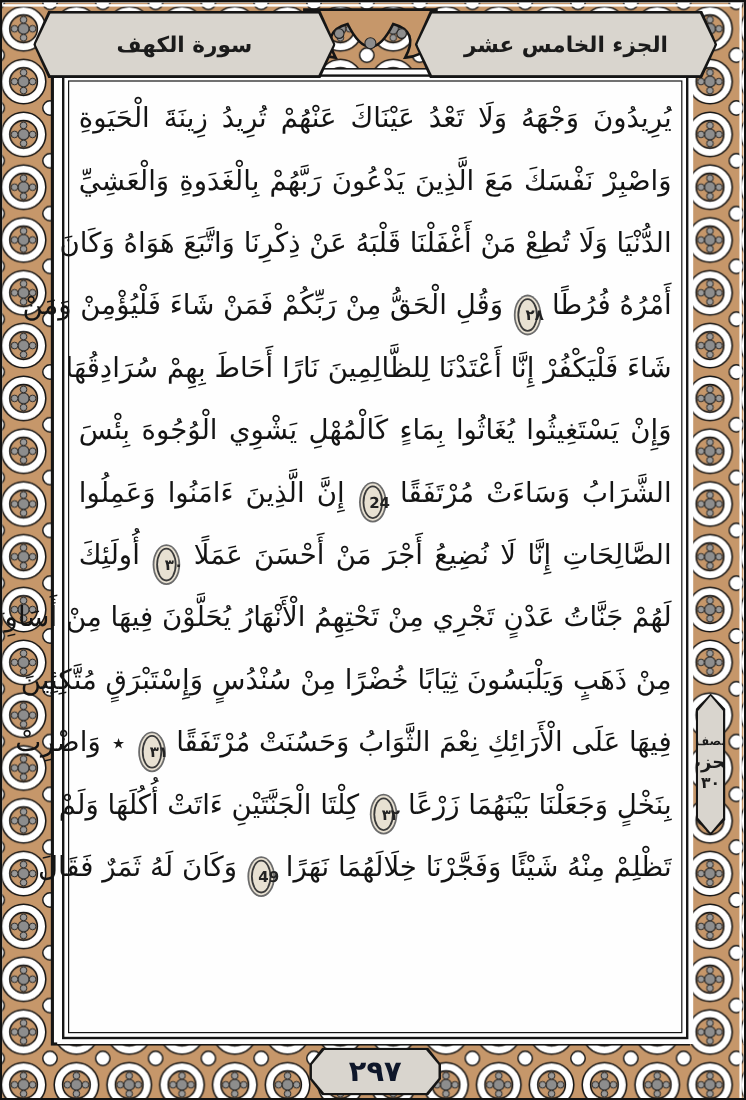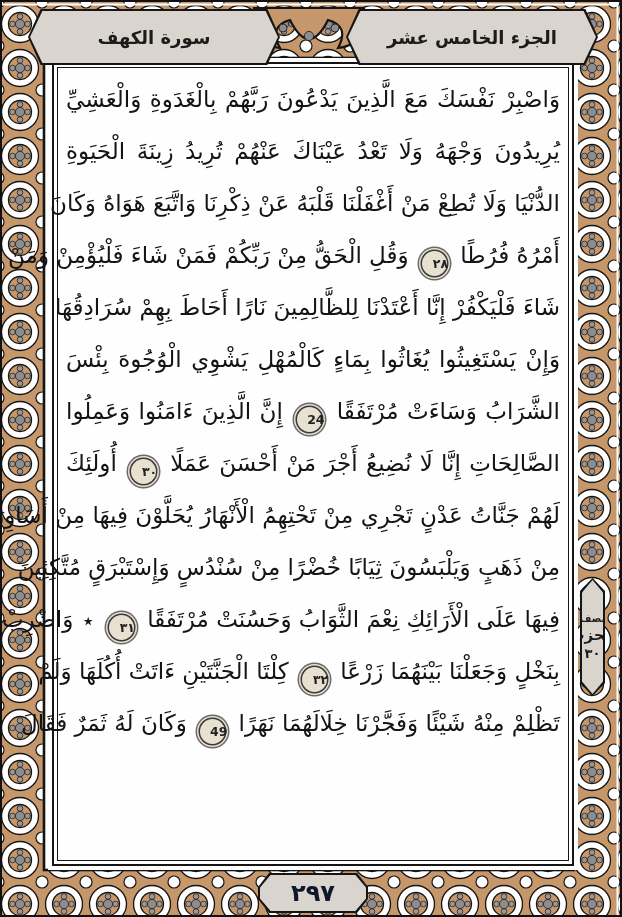--- a/index.html
+++ b/index.html
@@ -30,21 +30,21 @@
     direction:rtl;color:var(--ink);
   }
   .qline{
     height:52px;line-height:52px;font-size:23px;
     text-align:justify;text-align-last:justify;
     white-space:nowrap;overflow:visible;
     font-family:"DejaVu Sans",sans-serif;
   }
   .ayah-marker{
     display:inline-flex;align-items:center;justify-content:center;
-    width:25px;height:25px;border-radius:50%;
+    width:14px;height:25px;border-radius:50%;
     background:var(--ayah-marker-bg);
     box-shadow:0 0 0 1.5px #3a3a3a,0 0 0 3px var(--ayah-marker-bg),0 0 0 4.5px #6b6b6b;
     font-size:12.5px;line-height:25px;color:#222;
     margin:0 6px;vertical-align:-5px;font-weight:bold;padding-left:12px;
   }
   .rub-star{font-size:20px;color:#1a1a1a;margin:0 2px;}
 
   
   .cartouche{position:absolute;top:7px;height:56px;z-index:2;}
   .cartouche .shell{
@@ -131,22 +131,22 @@
 
     <rect x="46" y="56" width="530" height="812" fill="none" stroke="#151515" stroke-width="2.6"></rect>
 
     <rect x="2.5" y="2.5" width="617" height="912" fill="none" stroke="#ffffff" stroke-width="2"></rect>
   </svg>
 
   <div class="inner-area">
     <div class="frame-outer"></div>
     <div class="frame-inner"></div>
     <div class="text-block">
+        <div class="qline"><span>يُرِيدُونَ وَجْهَهُ وَلَا تَعْدُ عَيْنَاكَ عَنْهُمْ تُرِيدُ زِينَةَ الْحَيَوةِ</span></div>
         <div class="qline"><span>وَاصْبِرْ نَفْسَكَ مَعَ الَّذِينَ يَدْعُونَ رَبَّهُمْ بِالْغَدَوةِ وَالْعَشِيِّ</span></div>
-        <div class="qline"><span>يُرِيدُونَ وَجْهَهُ وَلَا تَعْدُ عَيْنَاكَ عَنْهُمْ تُرِيدُ زِينَةَ الْحَيَوةِ</span></div>
         <div class="qline"><span>الدُّنْيَا وَلَا تُطِعْ مَنْ أَغْفَلْنَا قَلْبَهُ عَنْ ذِكْرِنَا وَاتَّبَعَ هَوَاهُ وَكَانَ</span></div>
         <div class="qline"><span>أَمْرُهُ فُرُطًا </span><span class="ayah-marker">٢٨</span><span> وَقُلِ الْحَقُّ مِنْ رَبِّكُمْ فَمَنْ شَاءَ فَلْيُؤْمِنْ وَمَنْ</span></div>
         <div class="qline"><span>شَاءَ فَلْيَكْفُرْ إِنَّا أَعْتَدْنَا لِلظَّالِمِينَ نَارًا أَحَاطَ بِهِمْ سُرَادِقُهَا</span></div>
         <div class="qline"><span>وَإِنْ يَسْتَغِيثُوا يُغَاثُوا بِمَاءٍ كَالْمُهْلِ يَشْوِي الْوُجُوهَ بِئْسَ</span></div>
         <div class="qline"><span>الشَّرَابُ وَسَاءَتْ مُرْتَفَقًا </span><span class="ayah-marker">24</span><span> إِنَّ الَّذِينَ ءَامَنُوا وَعَمِلُوا</span></div>
         <div class="qline"><span>الصَّالِحَاتِ إِنَّا لَا نُضِيعُ أَجْرَ مَنْ أَحْسَنَ عَمَلًا </span><span class="ayah-marker">٣٠</span><span> أُولَئِكَ</span></div>
         <div class="qline"><span>لَهُمْ جَنَّاتُ عَدْنٍ تَجْرِي مِنْ تَحْتِهِمُ الْأَنْهَارُ يُحَلَّوْنَ فِيهَا مِنْ أَسَاوِرَ</span></div>
         <div class="qline"><span>مِنْ ذَهَبٍ وَيَلْبَسُونَ ثِيَابًا خُضْرًا مِنْ سُنْدُسٍ وَإِسْتَبْرَقٍ مُتَّكِئِينَ</span></div>
         <div class="qline"><span>فِيهَا عَلَى الْأَرَائِكِ نِعْمَ الثَّوَابُ وَحَسُنَتْ مُرْتَفَقًا </span><span class="ayah-marker">٣١</span><span> </span><span class="rub-star">٭</span><span> وَاضْرِبْ</span></div>
         <div class="qline"><span>بِنَخْلٍ وَجَعَلْنَا بَيْنَهُمَا زَرْعًا </span><span class="ayah-marker">٣٢</span><span> كِلْتَا الْجَنَّتَيْنِ ءَاتَتْ أُكُلَهَا وَلَمْ</span></div>

